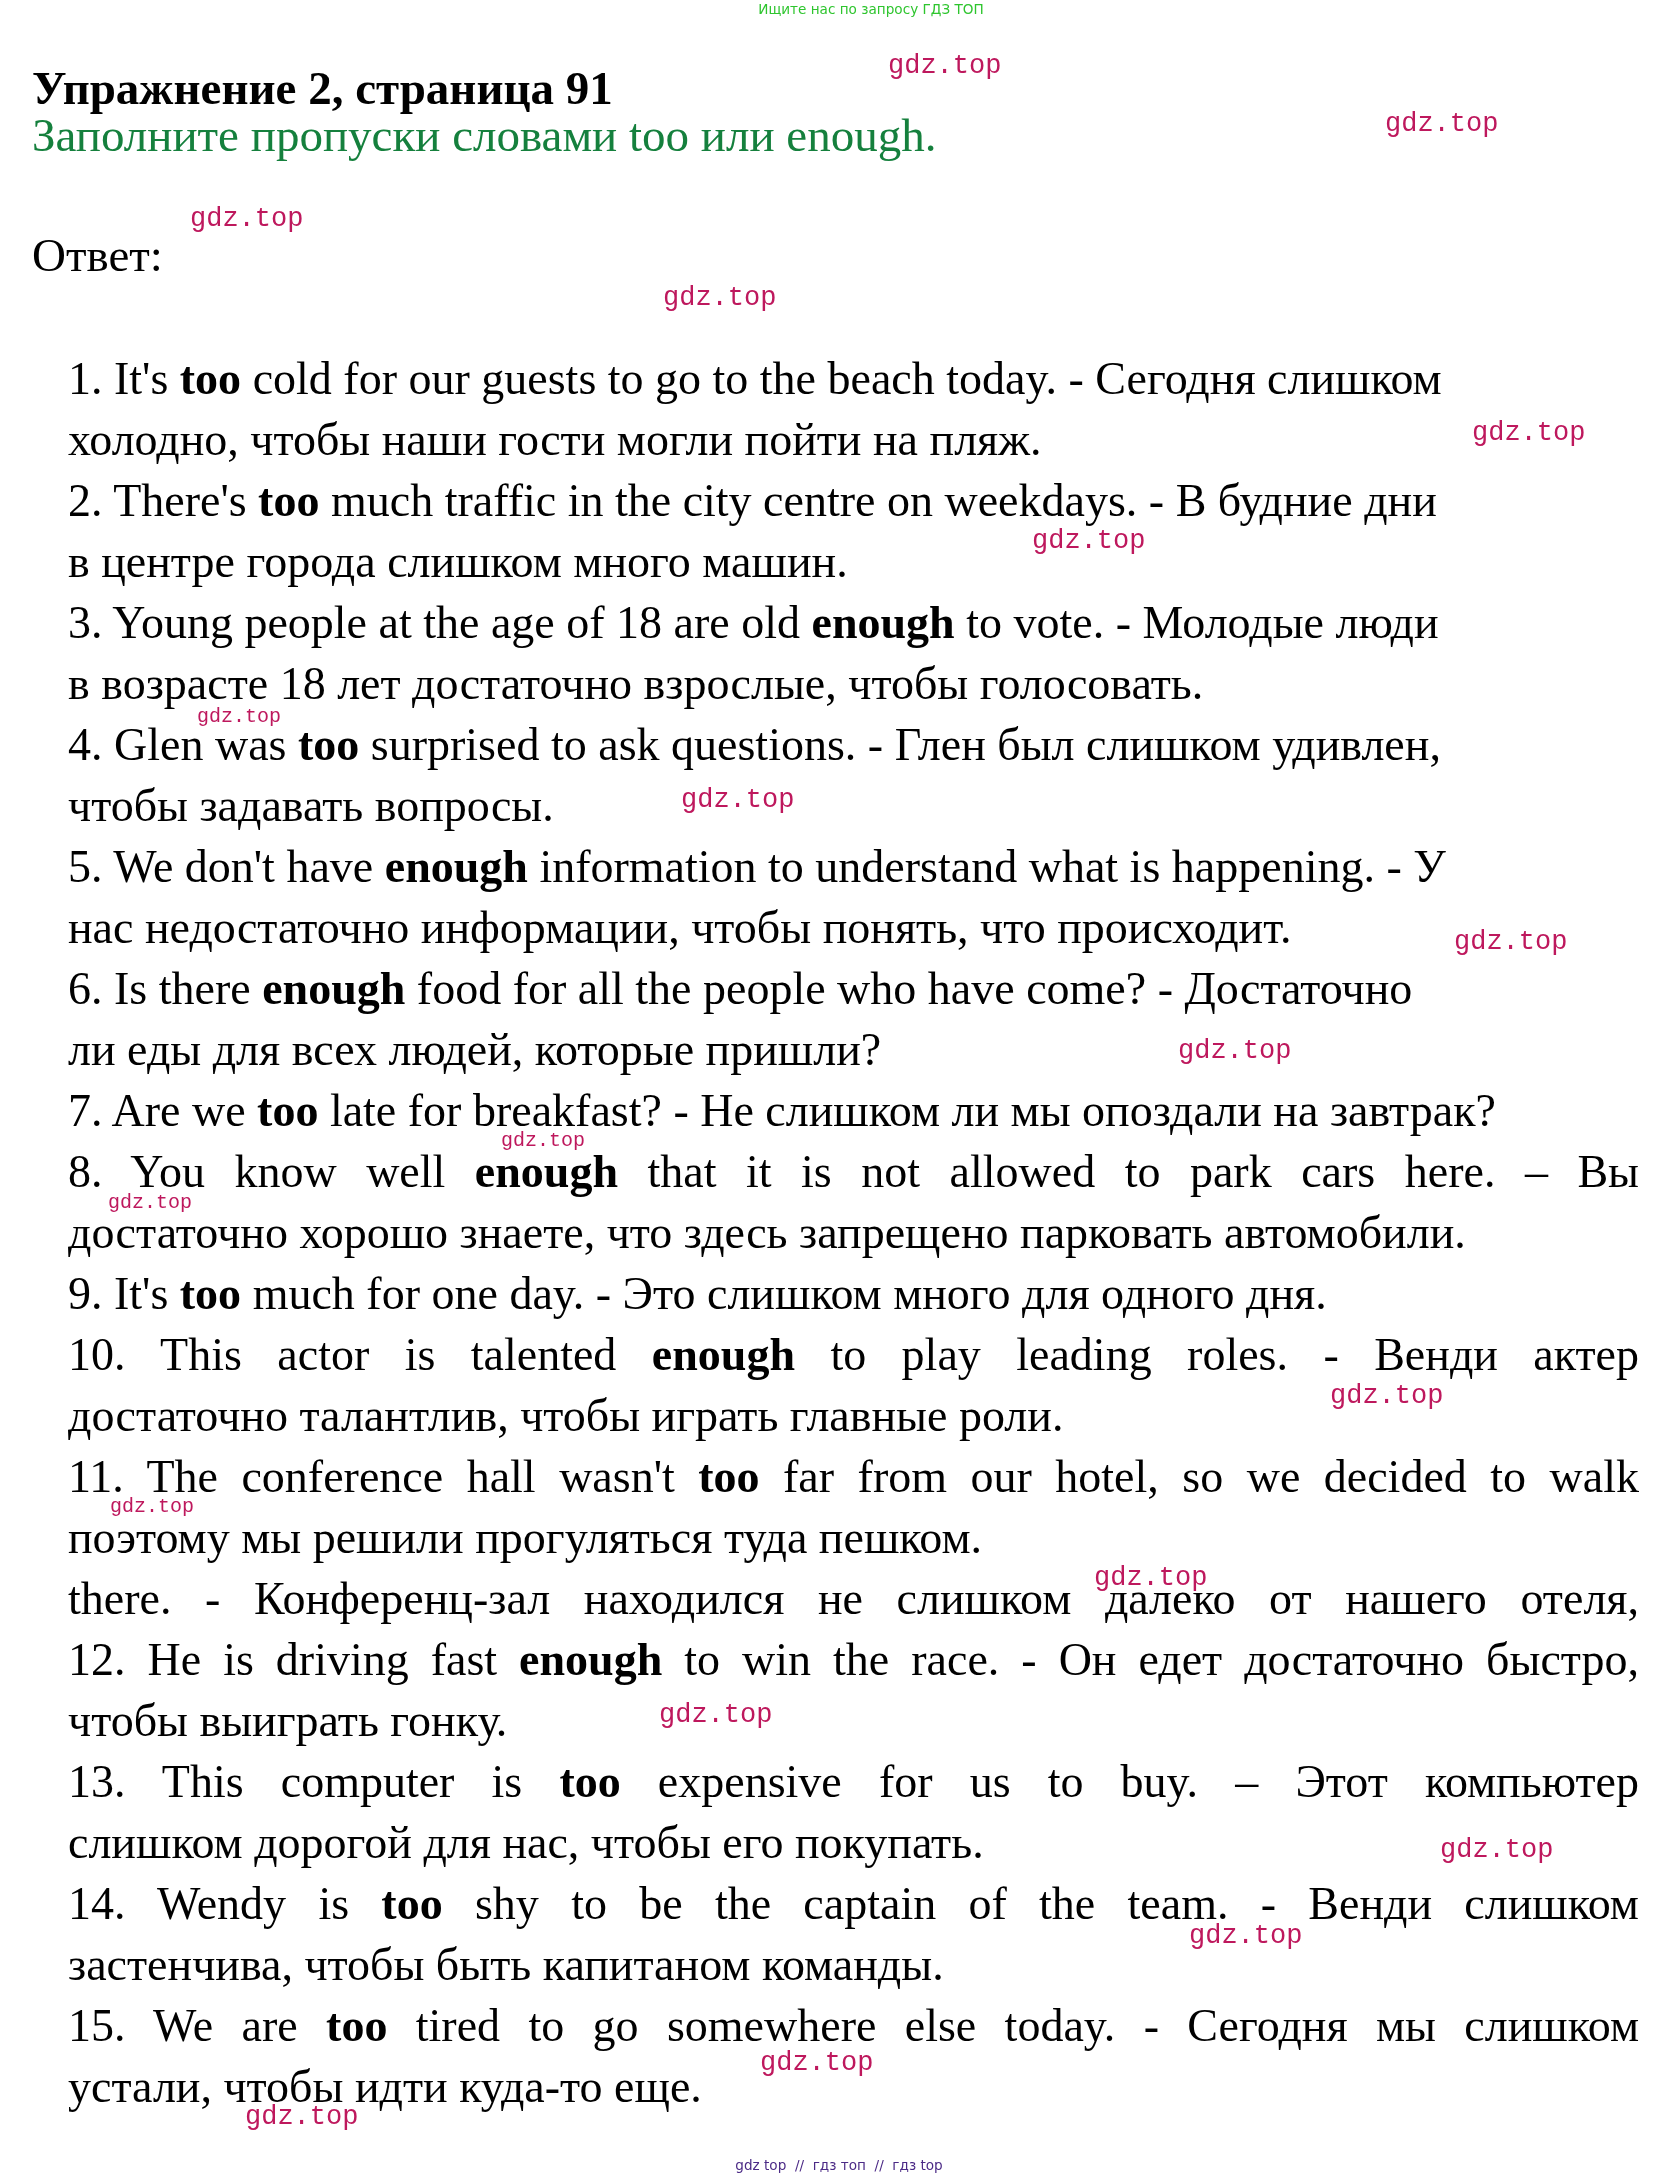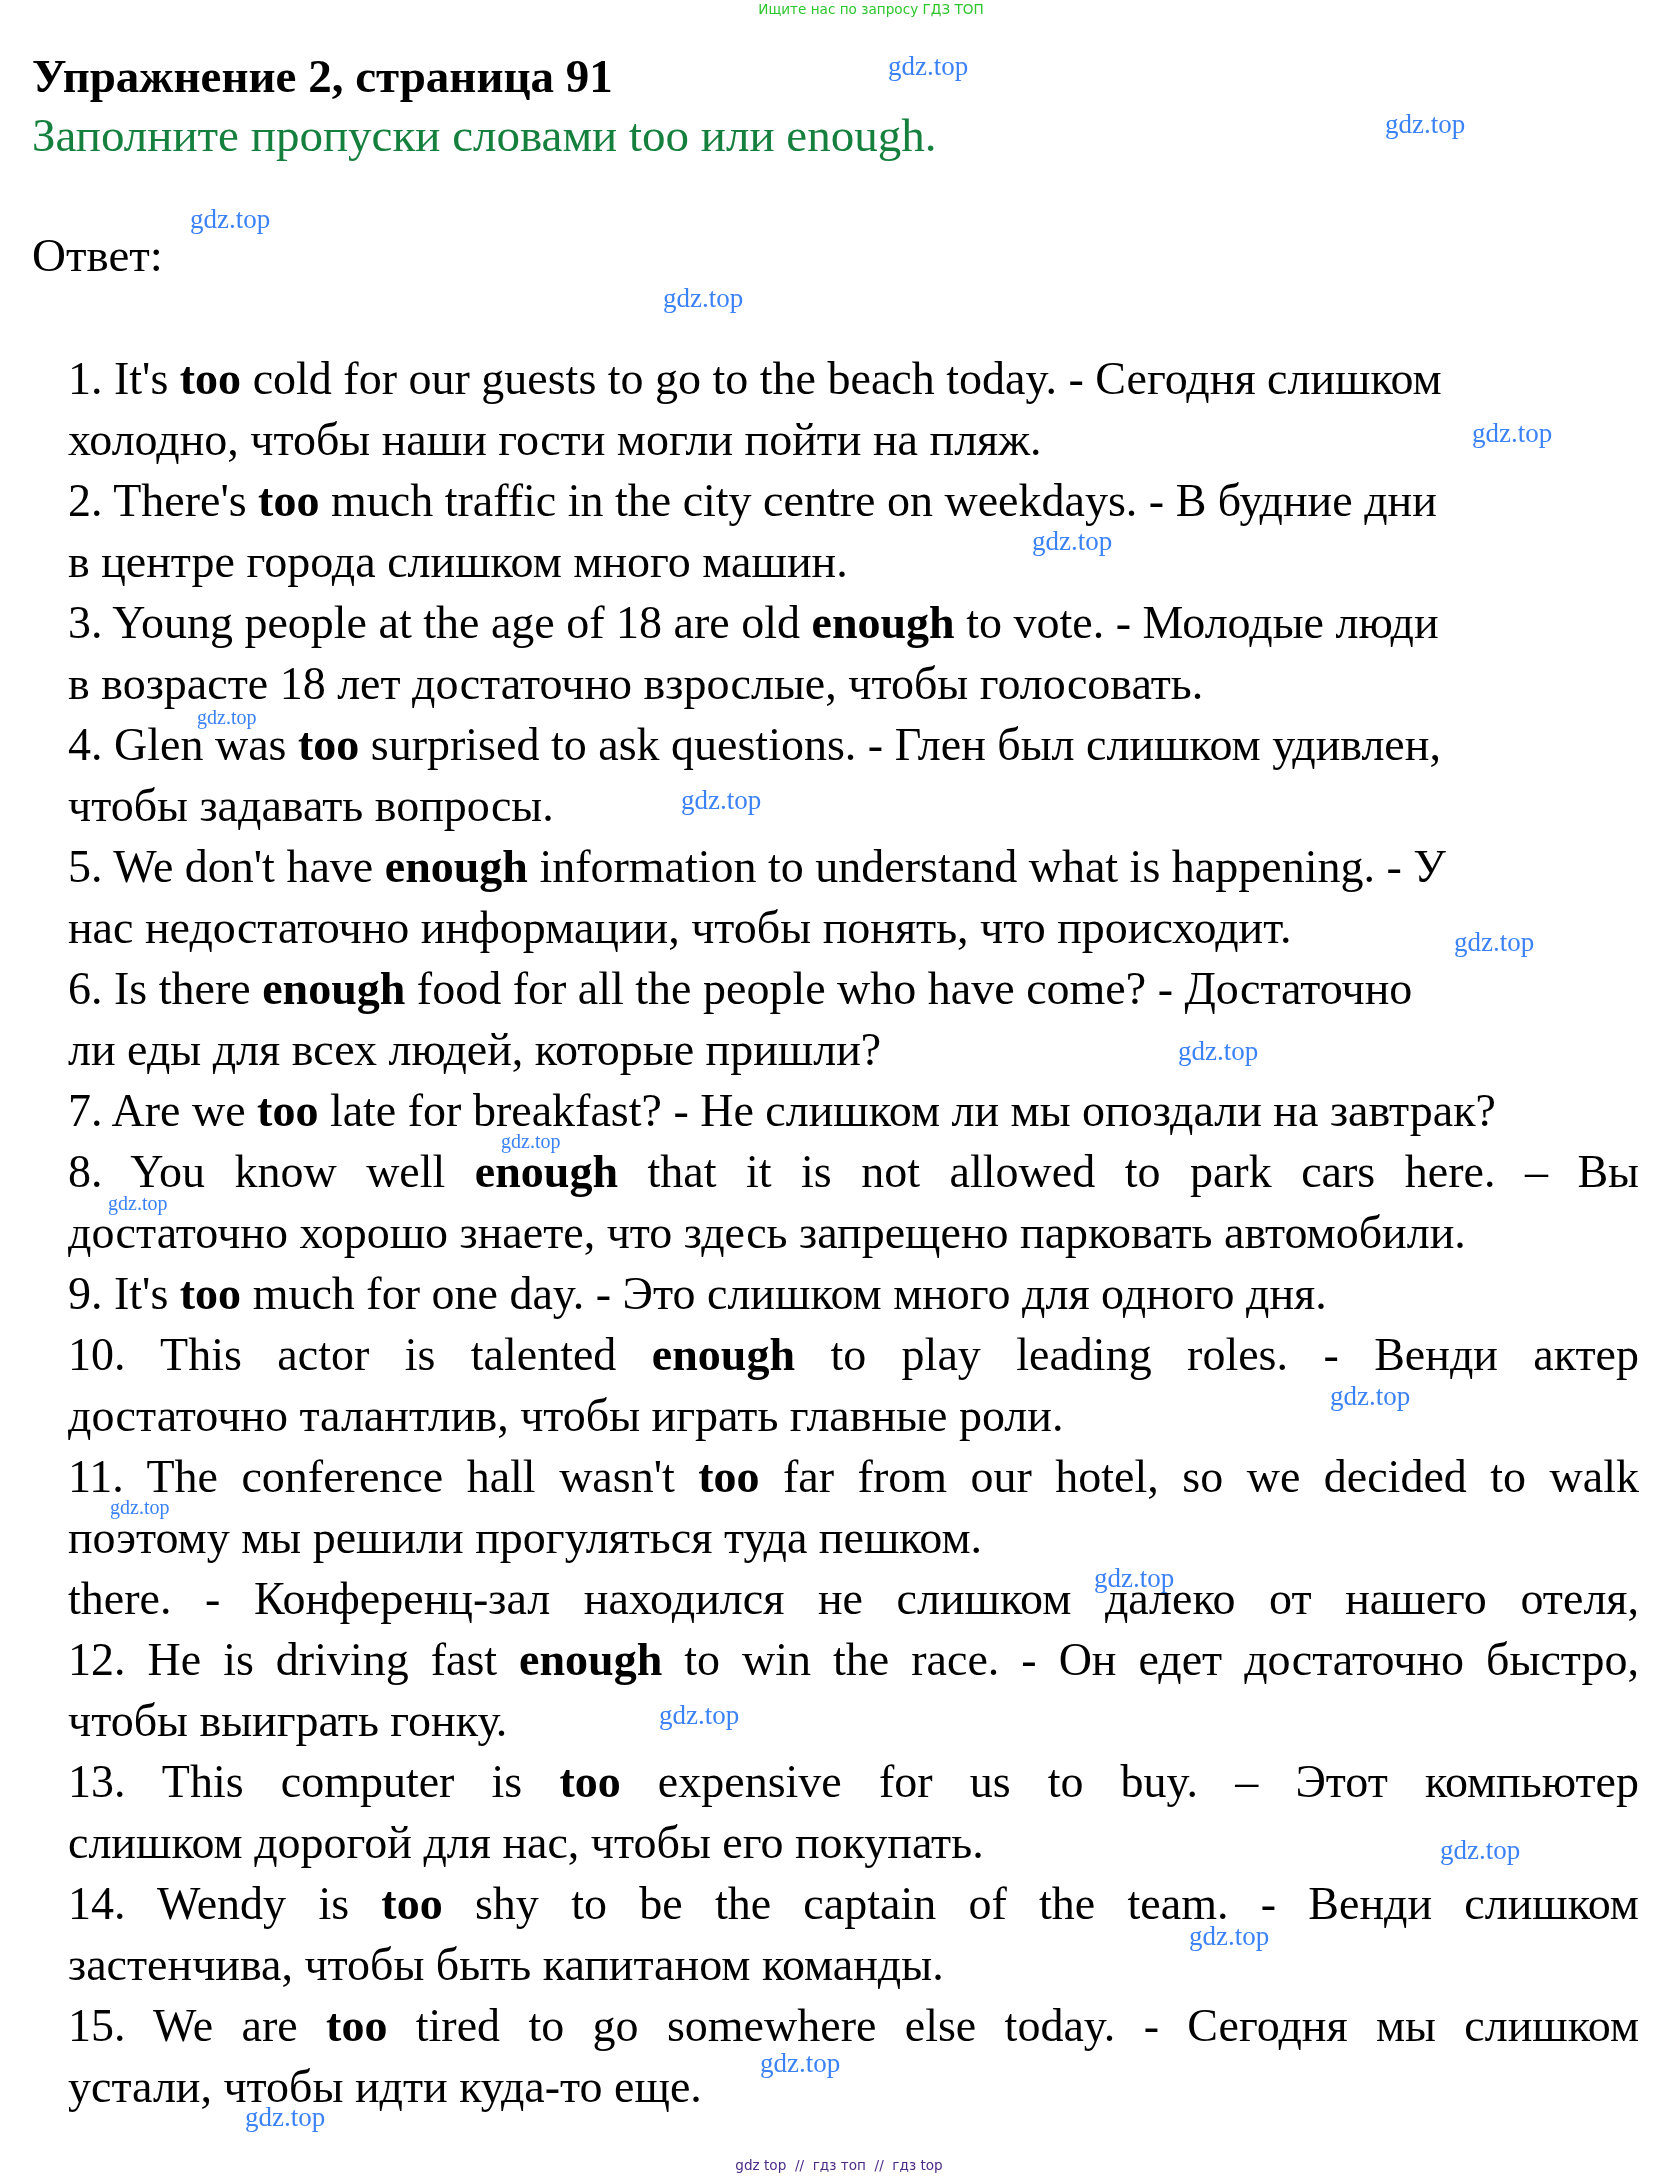--- a/index.html
+++ b/index.html
@@ -3,21 +3,21 @@
 <meta charset="utf-8">
 <style>
   html, body { margin: 0; padding: 0; background: #ffffff; }
   body { width: 1678px; height: 2178px; position: relative; overflow: hidden; }
   .banner {
     position: absolute; left: 0; top: 0; width: 1678px; height: 18px;
     text-align: center; font-family: "DejaVu Sans", sans-serif; font-size: 13.6px;
     line-height: 18px; color: #2ec52e; padding-left: 32px;
   }
   .heading {
-    position: absolute; left: 32px; top: 44px;
+    position: absolute; left: 32px; top: 56px;
     font-family: "Liberation Serif", serif; font-weight: bold; font-size: 47px;
     line-height: 64px; color: #000; white-space: nowrap;
   }
   .subtitle {
     position: absolute; left: 32px; top: 103px;
     font-family: "Liberation Serif", serif; font-size: 47px; line-height: 64px;
     color: #15803d; white-space: nowrap;
   }
   .answer-label {
     position: absolute; left: 32px; top: 223px;
@@ -26,22 +26,22 @@
   }
   .lines { position: absolute; left: 32px; top: 348px; width: 1607px; }
   .line {
     height: 61px; line-height: 61px;
     font-family: "Liberation Serif", serif; font-size: 46px; color: #000;
     white-space: nowrap; overflow: visible; margin-left: 36px;
   }
   .line.just { text-align: justify; text-align-last: justify; white-space: normal; overflow: hidden; }
   .line b { font-weight: bold; }
   .wm {
-    position: absolute; font-family: Liberation Serif, serif; font-size: 27px;
-    line-height: 31px; color: #3b82f6; white-space: nowrap;
+    position: absolute; font-family: Liberation Mono, monospace; font-size: 27px;
+    line-height: 31px; color: #be185d; white-space: nowrap;
   }
   .wm.small { font-size: 20px; line-height: 22px; }
   .footer {
     position: absolute; left: 0; top: 2155px; width: 1678px; text-align: center;
     font-family: "DejaVu Sans", sans-serif; font-size: 13.6px; line-height: 20px;
     color: #4b2a86; white-space: pre;
   }
 </style>
 </head>
 <body>

